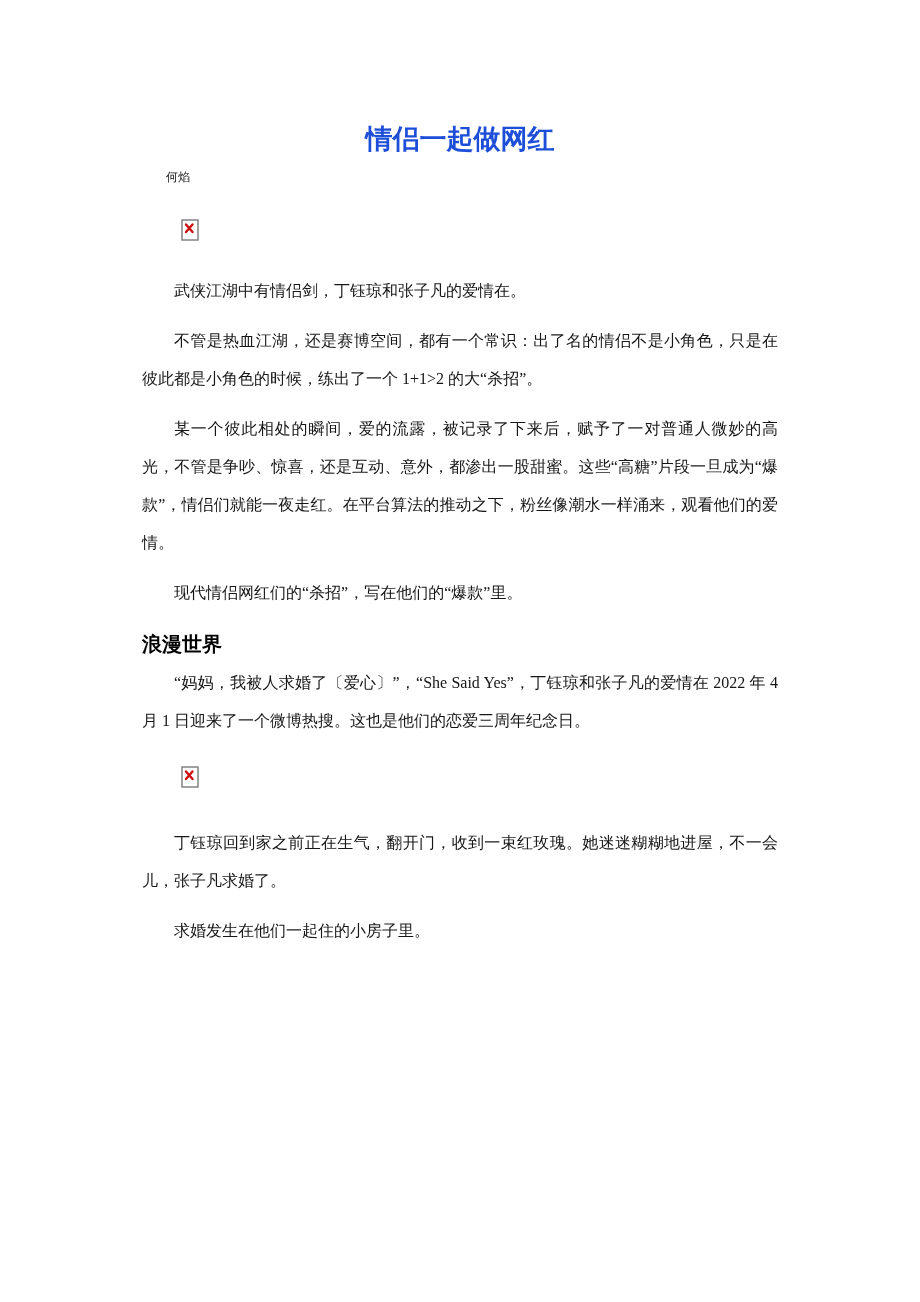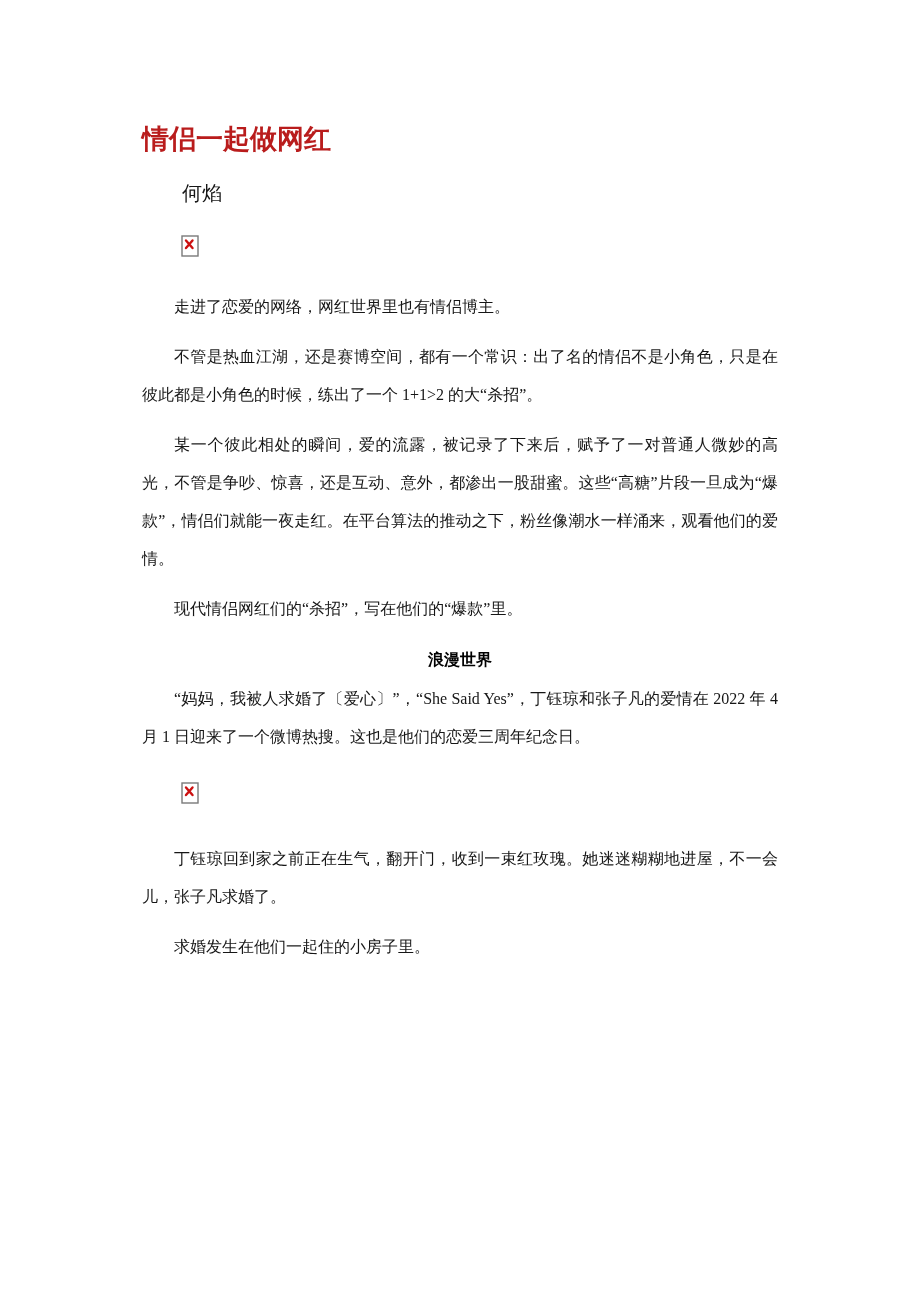--- a/index.html
+++ b/index.html
@@ -22,57 +22,56 @@
   .content {
     width: 636px;
     margin: 0 auto;
     padding-top: 120px;
   }
   h1.doc-title {
     font-family: "Liberation Sans", "DejaVu Sans", sans-serif;
     font-size: 27px;
     line-height: 38px;
     font-weight: bold;
-    text-align: left;
-    color: #b91c1c;
-    margin: 0 0 16px 0;
+    text-align: center;
+    color: #1d4ed8;
+    margin: 0 0 0 0;
   }
   p.body-para {
     font-size: 16px;
     line-height: 38px;
     text-indent: 2em;
     text-align: justify;
     margin: 0 0 12px 0;
   }
   p.author-para {
-    font-size: 20px;
+    font-size: 12px;
     line-height: 38px;
     text-indent: 2em;
     margin: 0 0 0 0;
   }
   .img-para {
     margin: 23px 0 31px 0;
     padding-left: 39px;
     line-height: 0;
   }
   .img-para.second {
     margin: 26px 0 36px 0;
   }
   .broken-img {
     display: inline-block;
     line-height: 0;
   }
   h2.section-heading {
     font-family: "Liberation Sans", "DejaVu Sans", sans-serif;
-    font-size: 16px;
+    font-size: 20px;
     line-height: 30px;
     font-weight: bold;
     color: #000000;
     margin: 17px 0 5px 0;
-    text-align: center;
   }
 </style>
 </head>
 <body>
 
 <div class="page">
   <div class="content">
 
     <h1 class="doc-title">情侣一起做网红</h1>
 
@@ -80,21 +79,21 @@
 
     <div class="img-para">
       <span class="broken-img">
         <svg width="18" height="22" viewBox="0 0 18 22" aria-hidden="true">
           <rect x="1" y="1" width="16" height="20" fill="#ffffff" stroke="#7a7a7a" stroke-width="1.4"></rect>
           <path d="M5 5.5 L11.5 13 M11.5 5.5 L5 13" stroke="#cc1111" stroke-width="2.4" stroke-linecap="round"></path>
         </svg>
       </span>
     </div>
 
-    <p class="body-para">走进了恋爱的网络，网红世界里也有情侣博主。</p>
+    <p class="body-para">武侠江湖中有情侣剑，丁钰琼和张子凡的爱情在。</p>
     <p class="body-para">不管是热血江湖，还是赛博空间，都有一个常识：出了名的情侣不是小角色，只是在彼此都是小角色的时候，练出了一个 1+1&gt;2 的大“杀招”。</p>
     <p class="body-para">某一个彼此相处的瞬间，爱的流露，被记录了下来后，赋予了一对普通人微妙的高光，不管是争吵、惊喜，还是互动、意外，都渗出一股甜蜜。这些“高糖”片段一旦成为“爆款”，情侣们就能一夜走红。在平台算法的推动之下，粉丝像潮水一样涌来，观看他们的爱情。</p>
     <p class="body-para">现代情侣网红们的“杀招”，写在他们的“爆款”里。</p>
 
     <h2 class="section-heading">浪漫世界</h2>
 
     <p class="body-para">“妈妈，我被人求婚了〔爱心〕”，“She Said Yes”，丁钰琼和张子凡的爱情在 2022 年 4 月 1 日迎来了一个微博热搜。这也是他们的恋爱三周年纪念日。</p>
 
     <div class="img-para second">
       <span class="broken-img">

